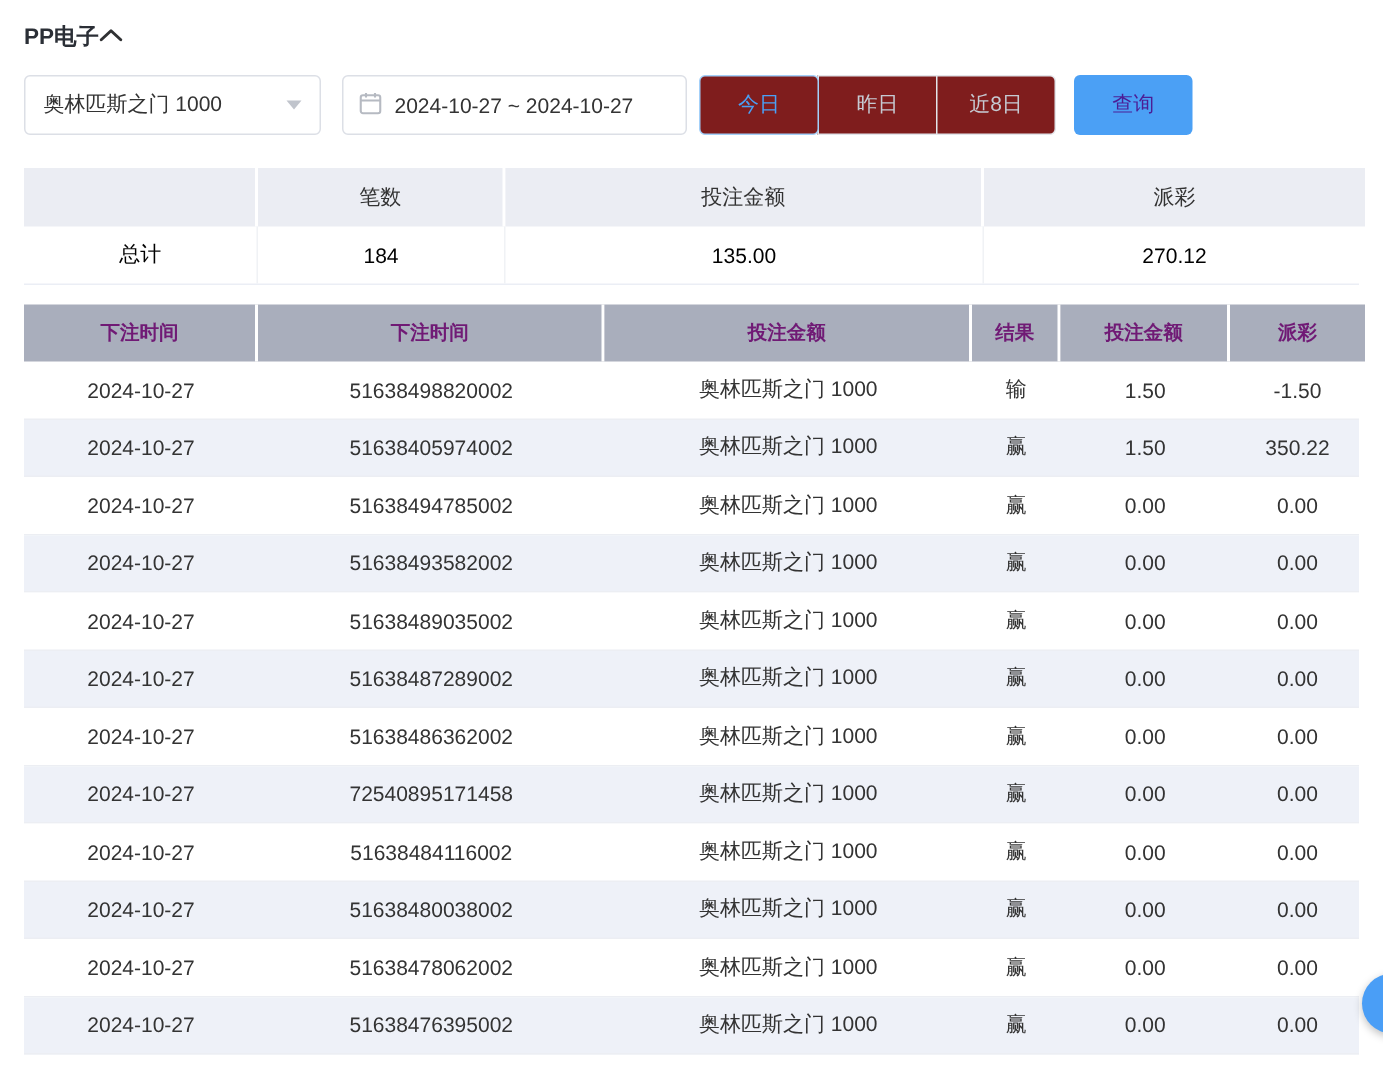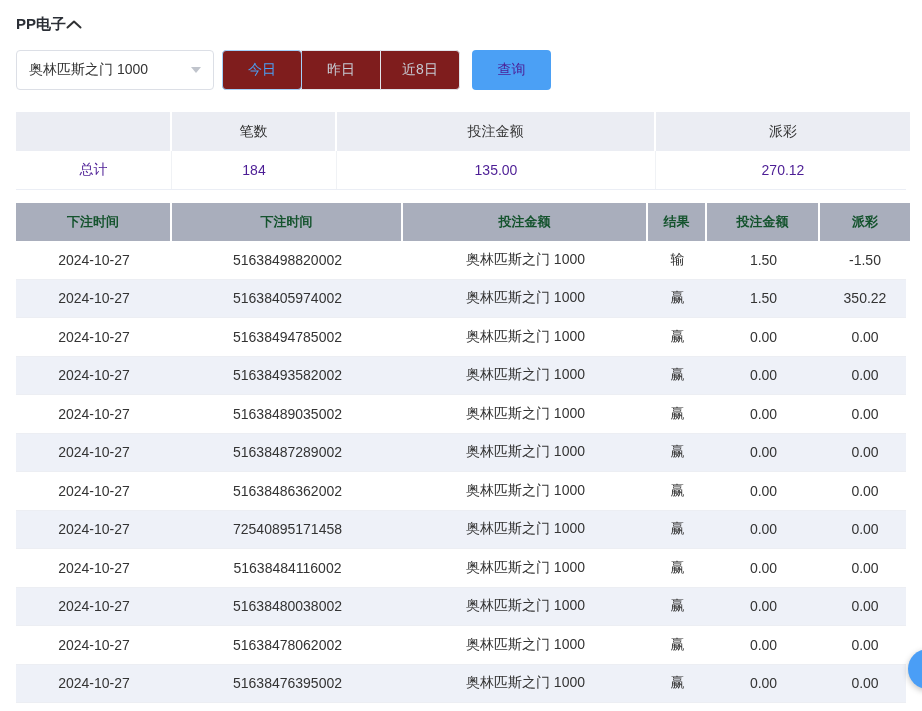--- a/index.html
+++ b/index.html
@@ -49,30 +49,30 @@
   .sum-header, .sum-row { display: grid; grid-template-columns: 156px 165px 319px 254px; }
   .sum-header { height: 39px; margin-top: 20px; }
   .sum-header .scell {
     background: #ebedf3; display: flex; align-items: center; justify-content: center;
     font-size: 14px; color: #333; border-right: 2px solid #fff;
   }
   .sum-header .scell:last-child { border-right: none; }
   .sum-row { height: 39px; border-bottom: 1px solid #ebeef5; }
   .sum-row .scell {
     display: flex; align-items: center; justify-content: center;
-    font-size: 14px; color: #4c1d95; border-right: 1px solid #f0f2f5;
+    font-size: 14px; color: #000000; border-right: 1px solid #f0f2f5;
   }
   .sum-row .scell:last-child { border-right: none; }
 
   
   .rec-table { margin-top: 13px; }
   .rec-header, .trow { display: grid; grid-template-columns: 156px 231px 245px 59px 113px 90px; }
   .rec-header { height: 38px; }
   .rec-header .cell {
-    background: #a9aebc; color: #14532d; font-size: 13px; font-weight: bold;
+    background: #a9aebc; color: #701a75; font-size: 13px; font-weight: bold;
     display: flex; align-items: center; justify-content: center; border-right: 2px solid #fff;
   }
   .rec-header .cell:last-child { border-right: none; }
   .trow { height: 38.5px; border-bottom: 1px solid #eceef3; background: #fff; }
   .trow.alt { background: #eef1f8; }
   .trow .cell {
     display: flex; align-items: center; justify-content: center;
     font-size: 14px; color: #333; overflow: hidden; white-space: nowrap;
   }
   .neg { color: #f56c6c; }
@@ -97,20 +97,31 @@
             <path d="M1.5 7.5 L8 1.5 L14.5 7.5" fill="none" stroke="#303133" stroke-width="2" stroke-linecap="round" stroke-linejoin="round"></path>
           </svg>
       </span>
     </div>
   </div>
 
   <div class="filters">
     <div class="select-box">
       <span>奥林匹斯之门 1000</span>
       <span class="caret-down"></span>
+    </div>
+    <div class="date-box">
+      <span>
+        <svg width="16" height="16" viewBox="0 0 16 16">
+            <rect x="1.5" y="2.5" width="13" height="12" rx="1.5" fill="none" stroke="#b6bac2" stroke-width="1.4"></rect>
+            <line x1="1.5" y1="6" x2="14.5" y2="6" stroke="#b6bac2" stroke-width="1.4"></line>
+            <line x1="5" y1="1" x2="5" y2="4" stroke="#b6bac2" stroke-width="1.4"></line>
+            <line x1="11" y1="1" x2="11" y2="4" stroke="#b6bac2" stroke-width="1.4"></line>
+          </svg>
+      </span>
+      <span>2024-10-27 ~ 2024-10-27</span>
     </div>
     <div class="qgroup" id="quick-ranges">
         <button class="qbtn active">今日</button>
         <button class="qbtn">昨日</button>
         <button class="qbtn">近8日</button>
       </div>
     <button class="search-btn">查询</button>
   </div>
 
   <div class="sum-table">

